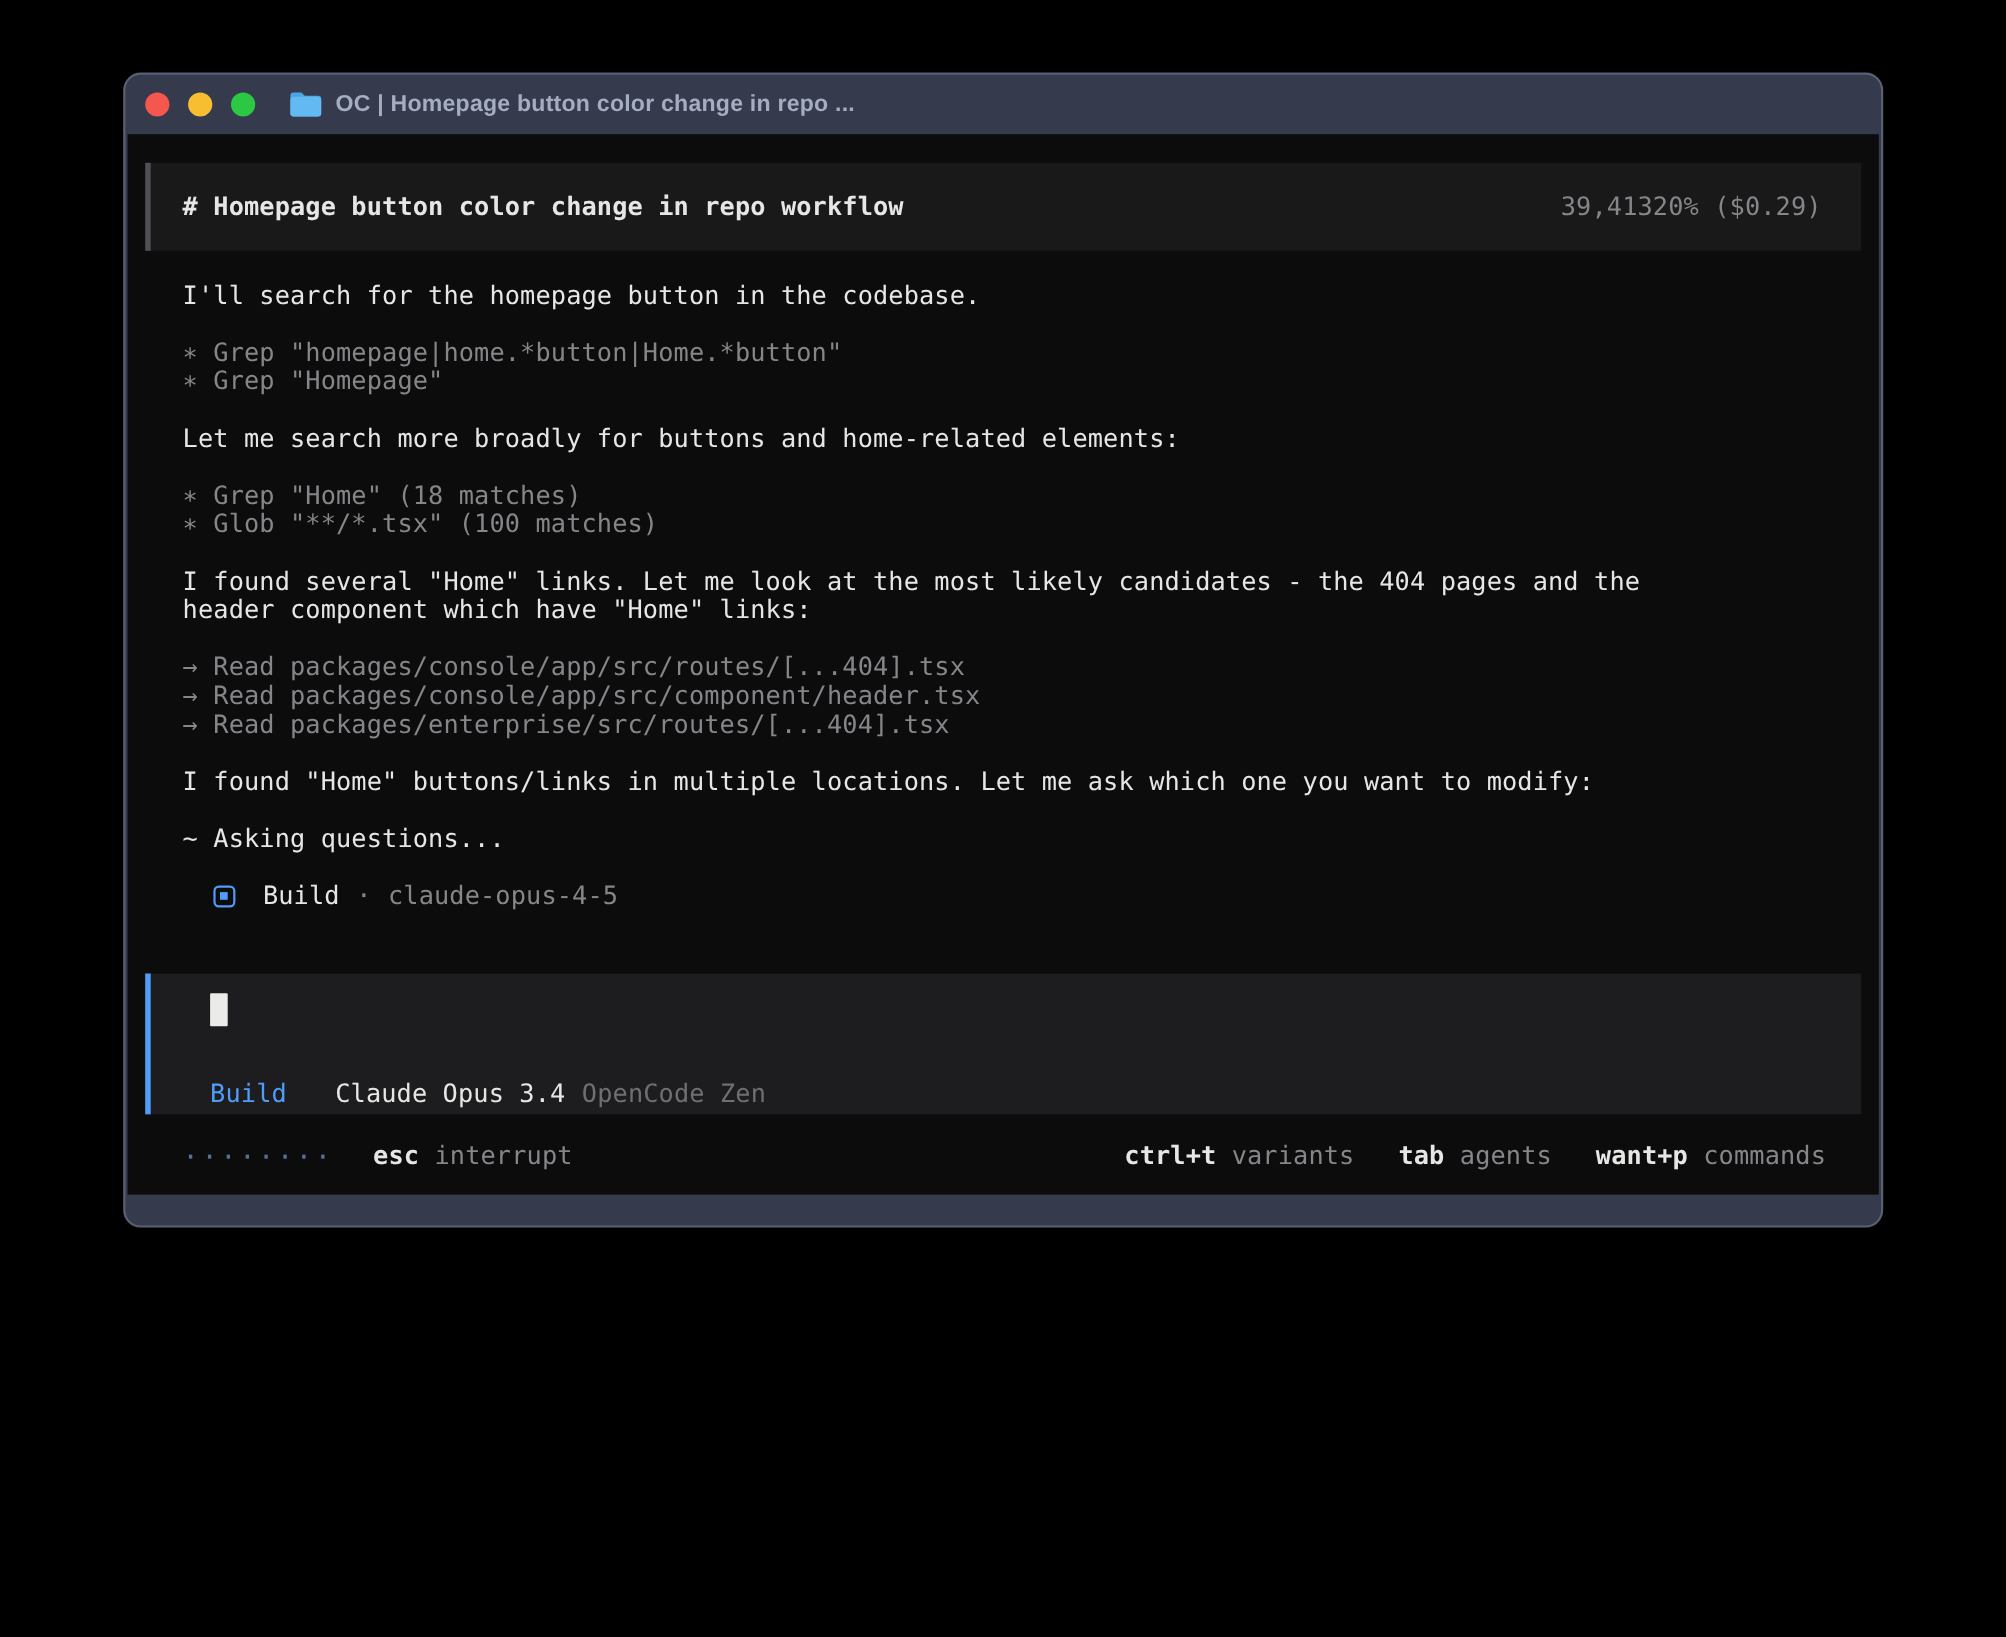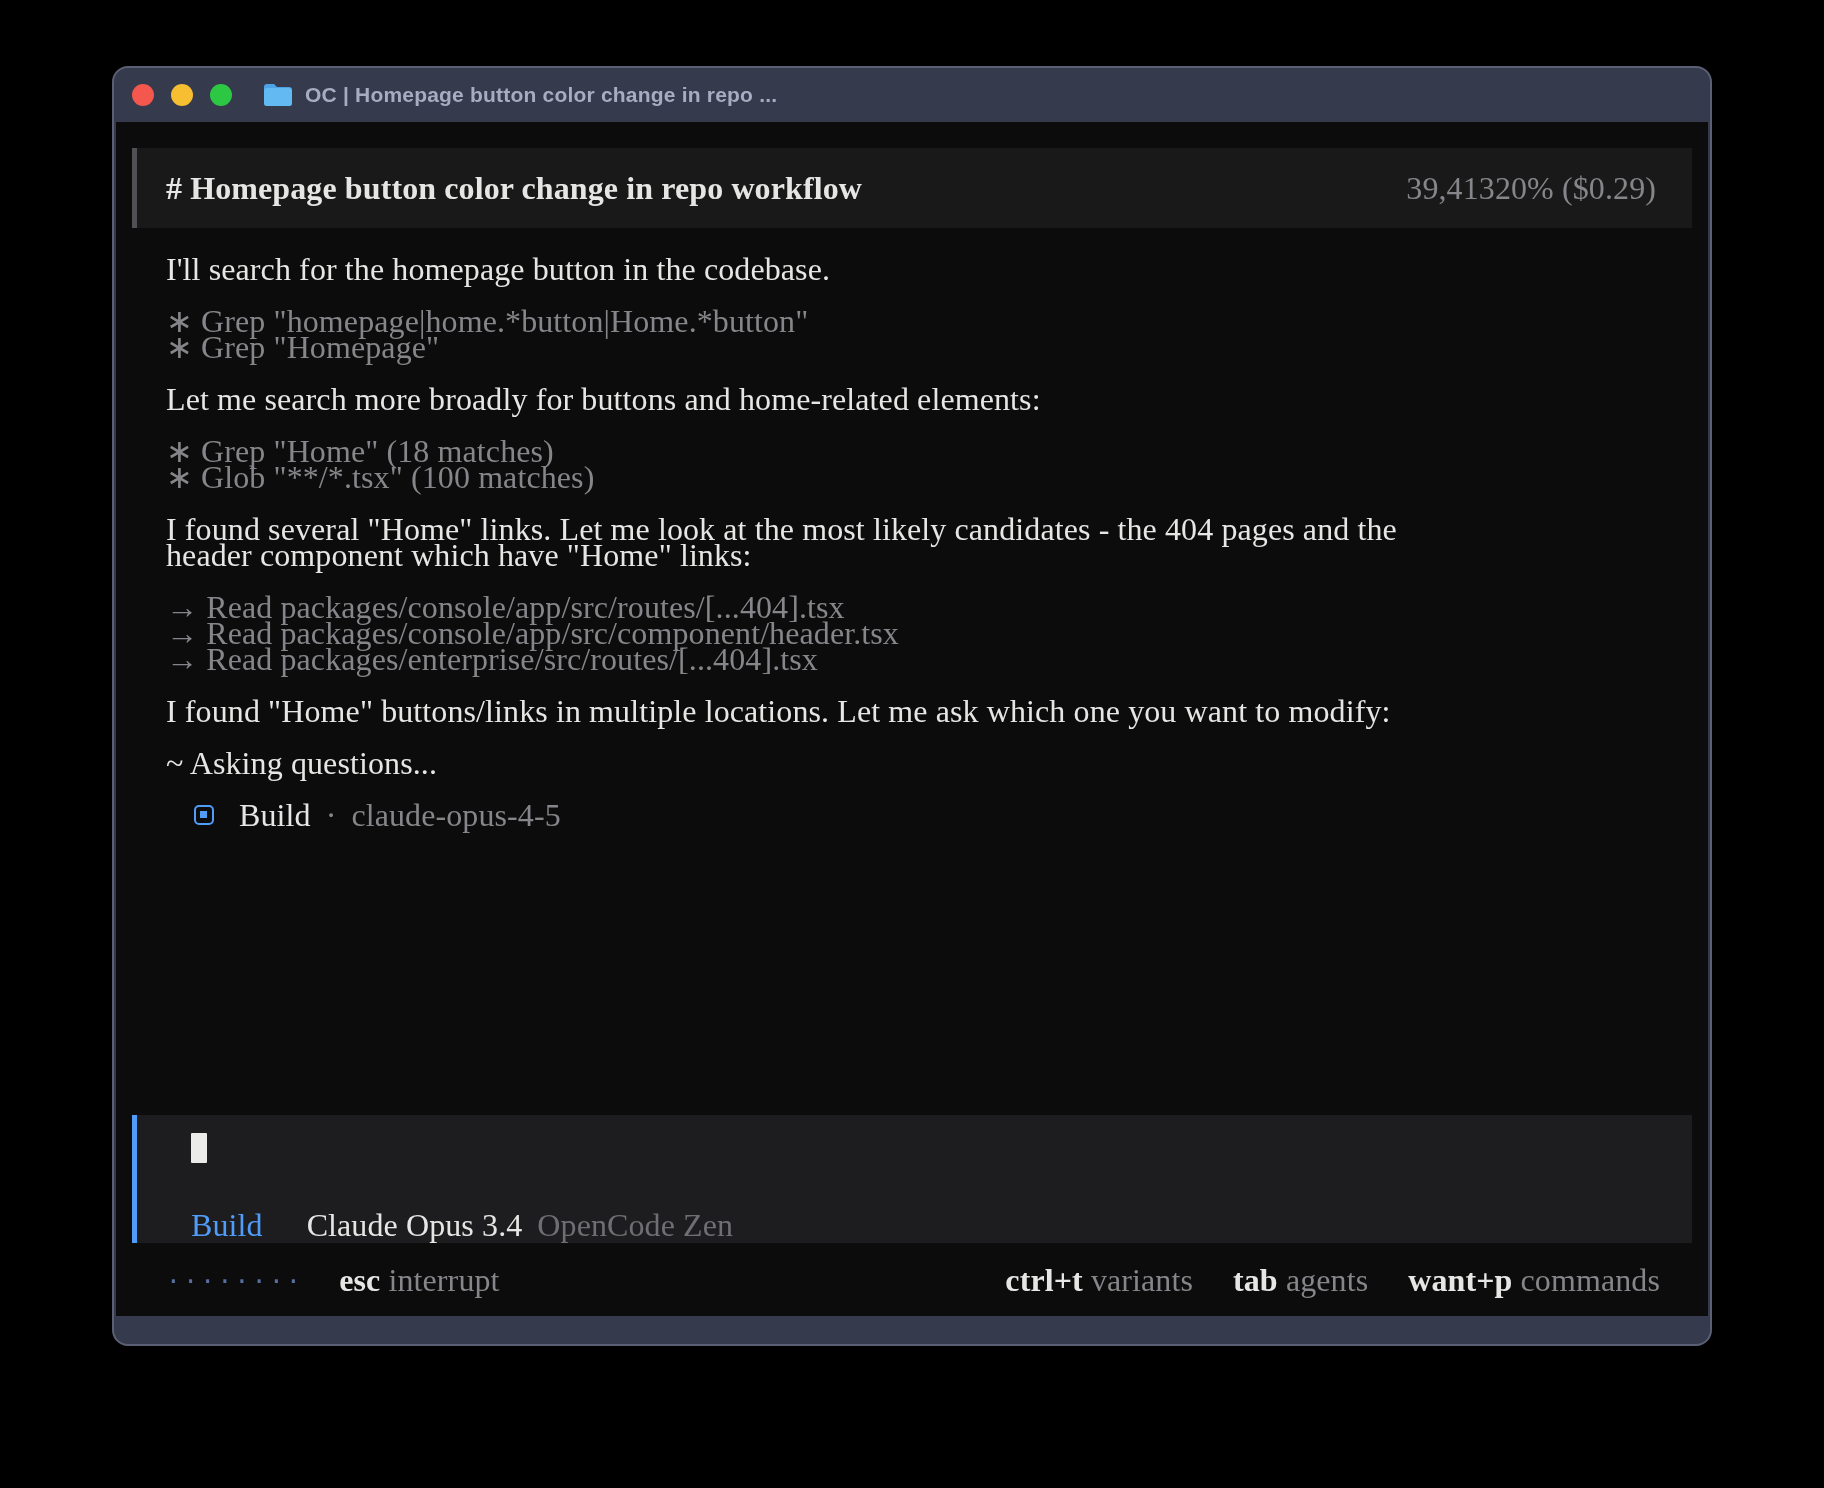--- a/index.html
+++ b/index.html
@@ -1,20 +1,20 @@
 <!DOCTYPE html>
 <html><head>
 <meta charset="utf-8">
 <style>
   * { margin:0; padding:0; box-sizing:border-box; }
   html,body { width:1824px; height:1488px; background:#000; overflow:hidden; }
   body { font-family:"DejaVu Sans Mono", monospace; }
 
   .window {
-    position:absolute; left:112px; top:66px; width:1600px; height:1280px;
+    position:absolute; left:112px; top:66px; width:1600px; height:1050px;
     background:#353a4c; border:2px solid #5a5f73; border-radius:16px;
   }
   .titlebar {
     position:absolute; top:0; left:0; right:0; height:54px;
     display:flex; align-items:center; padding:0 18px;
   }
   .light { width:22px; height:22px; border-radius:50%; margin-right:17px; }
   .light.red    { background:#f4574e; }
   .light.yellow { background:#f6be30; }
   .light.green  { background:#2dc843; }
@@ -30,21 +30,21 @@
   }
   .chat { position:absolute; left:16px; right:16px; top:0; }
 
   .block {
     border-left:5px solid #4f4f54; background:#19191a;
     display:flex; align-items:center; padding:0 36px 0 29px;
   }
   .block.header-block { height:80px; margin-top:26px; }
   .block.user-block   { height:72px; margin-top:28px; border-left-color:#4f9df8; }
 
-  .mono  { font-size:32px; line-height:26px; letter-spacing:0.1px;font-family:Liberation Serif, serif; }
+  .mono  { font-size:23px; line-height:26px; letter-spacing:0.1px; }
   .white { color:#e6e6e4; }
   .gray  { color:#86868a; }
   .dim   { color:#6f6f73; }
   .blue  { color:#4f9df8; }
   .bold  { font-weight:bold; }
 
   .heading-text { white-space:pre; }
   .stats { margin-left:auto; display:flex; }
 
   .transcript { margin-top:28px; }

